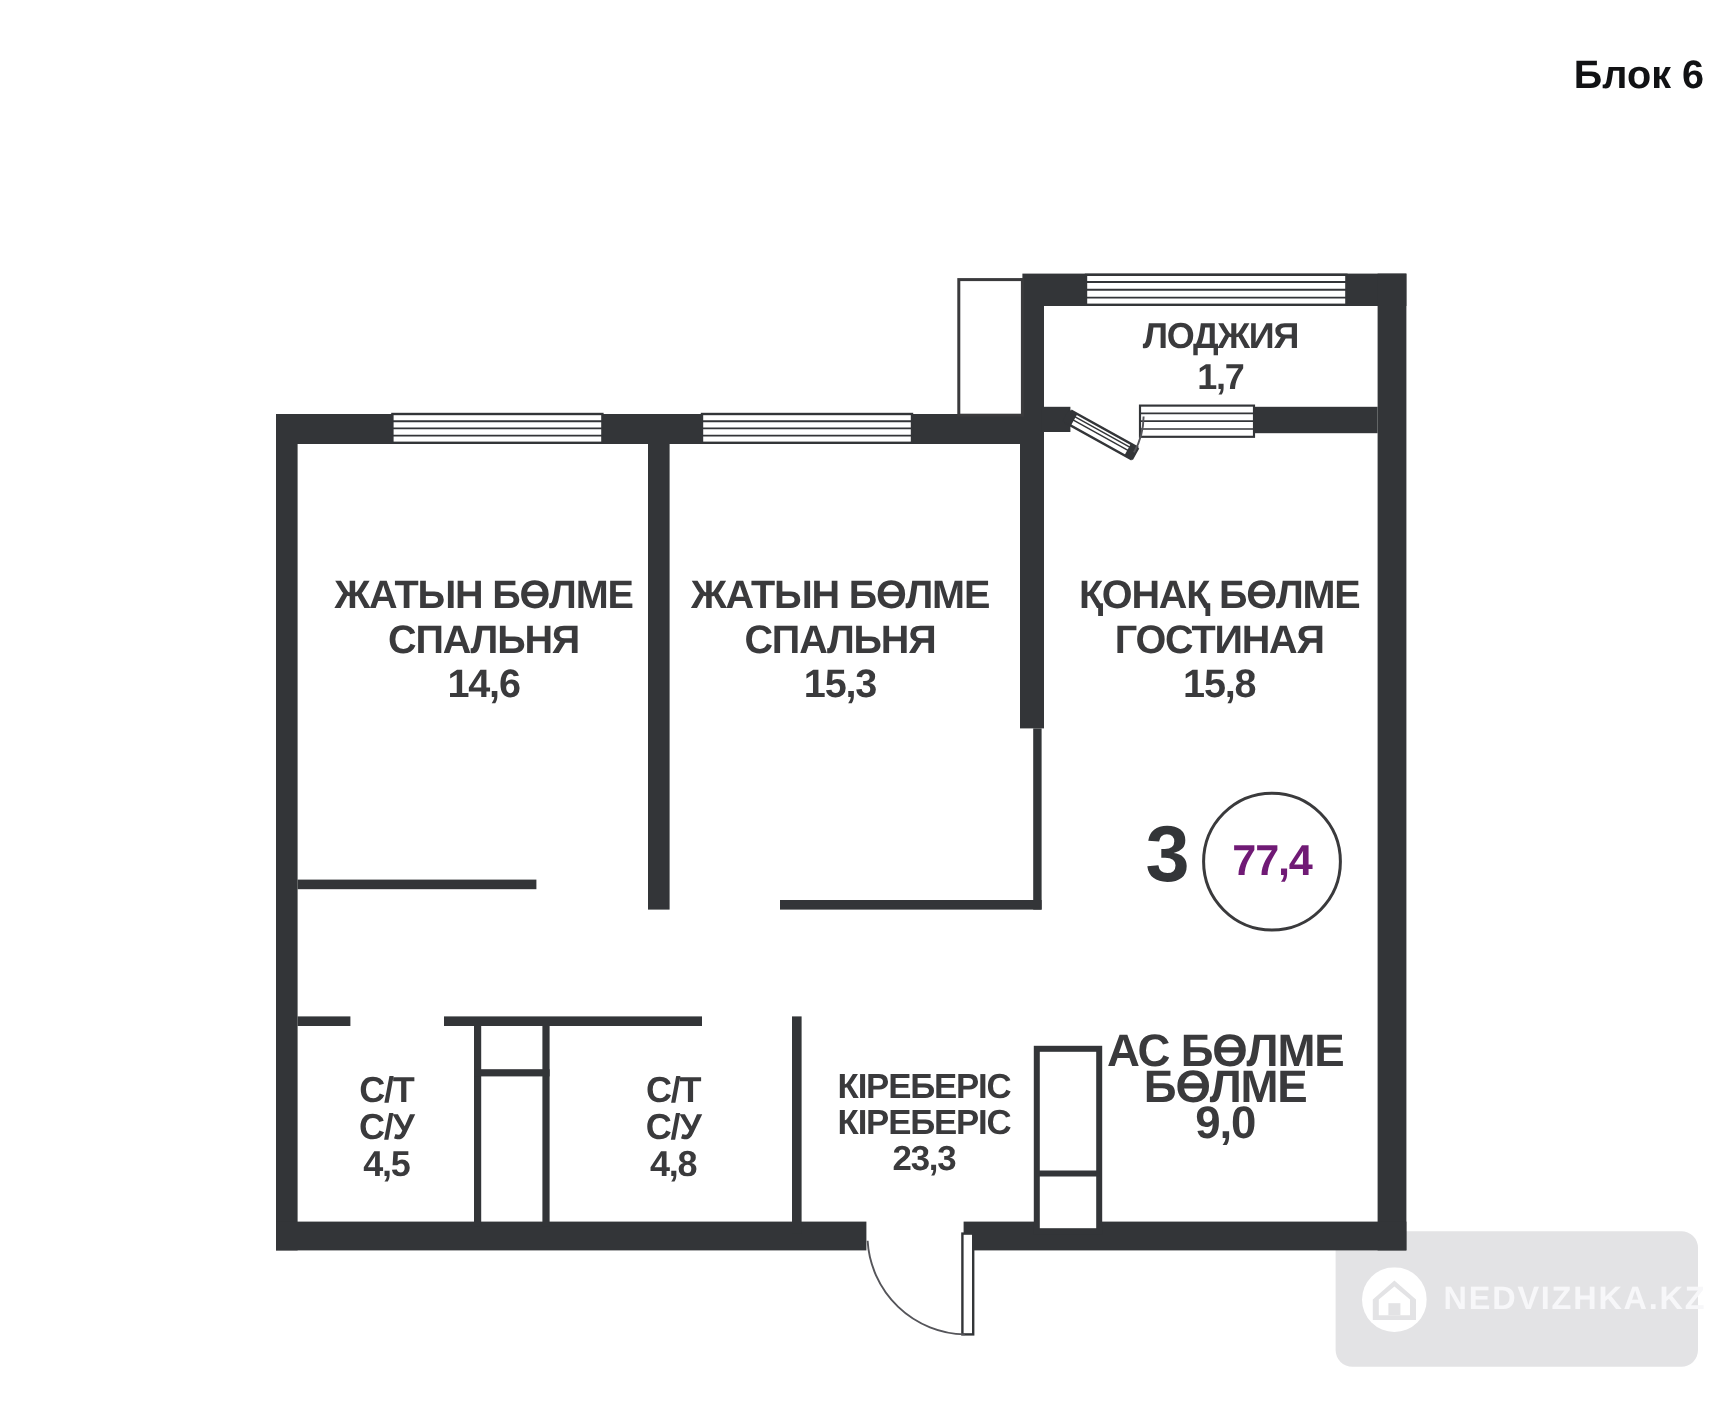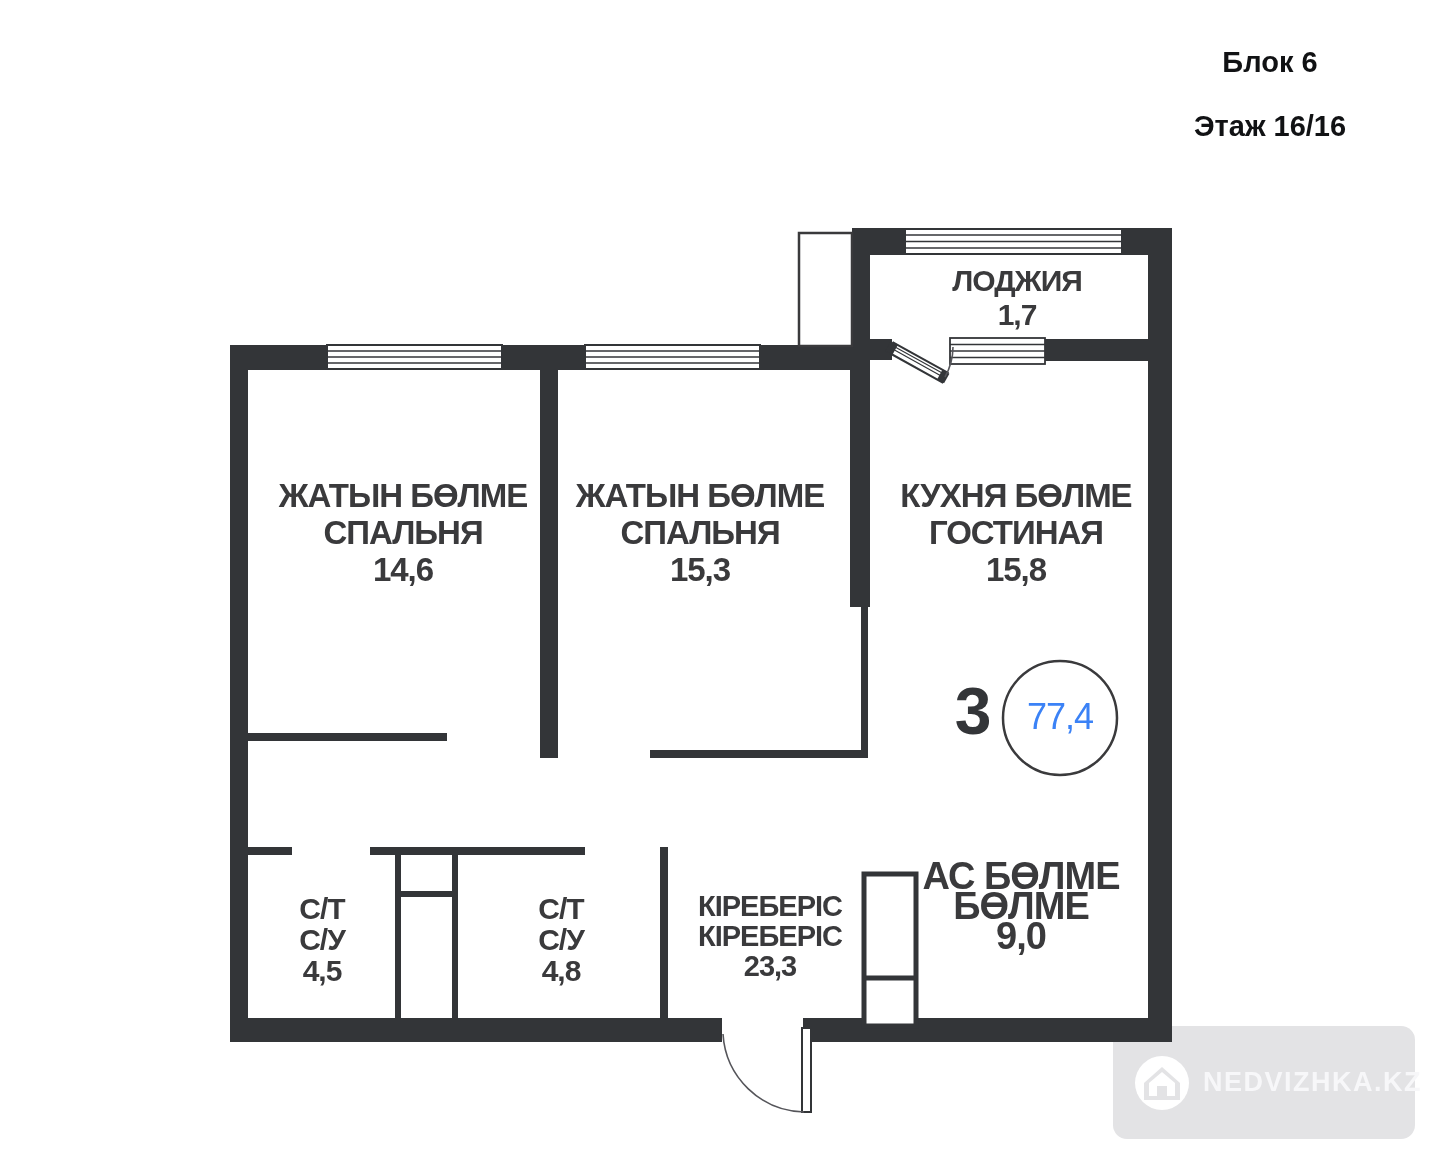--- a/index.html
+++ b/index.html
@@ -1,52 +1,51 @@
 <!DOCTYPE html>
 <html><head>
 <meta charset="utf-8">
 <style>
   html,body{margin:0;padding:0;background:#ffffff;}
   .stage{position:relative;width:1440px;height:1168px;background:#ffffff;overflow:hidden;
          font-family:"Liberation Sans", sans-serif;}
   .plan-svg{position:absolute;left:0;top:0;width:1440px;height:1168px;}
   
-  .header{position:absolute;left:1120px;top:30px;width:300px;text-align:center;
-          color:#111214;font-weight:bold;font-size:29px;line-height:64px;letter-spacing:0px;}
+  .header{position:absolute;left:1120px;top:30px;width:300px;text-align:right;
+          color:#111214;font-weight:bold;font-size:33px;line-height:64px;letter-spacing:0px;}
   
   .room-label{position:absolute;transform:translateX(-50%);text-align:center;
               color:#3a3a3c;font-weight:bold;white-space:nowrap;letter-spacing:-1px;}
   .room-label .rl:empty{display:none;}
   .lbl-b1{left:403px;top:477px;font-size:33px;line-height:37px;}
   .lbl-b2{left:700px;top:477px;font-size:33px;line-height:37px;}
   .lbl-living{left:1016px;top:477px;font-size:33px;line-height:37px;}
   .lbl-loggia{left:1017px;top:264px;font-size:30px;line-height:34px;}
   .lbl-bath1{left:322px;top:893px;font-size:30px;line-height:31px;}
   .lbl-bath2{left:561px;top:893px;font-size:30px;line-height:31px;}
   .lbl-hall{left:770px;top:891px;font-size:29px;line-height:30px;}
   .lbl-kitchen{left:1021px;top:861px;font-size:38px;line-height:30px;}
   
   .apt-number{position:absolute;left:973px;top:714px;transform:translate(-50%,-54%);
               color:#333538;font-weight:bold;font-size:66px;}
   .apt-area{position:absolute;left:1060px;top:718px;transform:translate(-50%,-52%);
-            color:#3b82f6;font-weight:normal;font-size:36px;letter-spacing:-1px;}
+            color:#701a75;font-weight:bold;font-size:36px;letter-spacing:-1px;}
   
   .watermark{position:absolute;left:1113px;top:1026px;width:302px;height:113px;
              background:#e3e3e5;border-radius:14px;display:flex;align-items:center;}
   .wm-icon{width:54px;height:54px;margin-left:22px;flex:0 0 auto;}
   .wm-text{color:#f7f7f9;font-weight:bold;font-size:27px;letter-spacing:1.5px;margin-left:14px;}
 </style>
 </head>
 <body>
 
 <div class="stage">
 
   <div class="header">
     <div>Блок 6</div>
-    <div>Этаж 16/16</div>
   </div>
 
   <div class="watermark">
     <svg class="wm-icon" viewBox="0 0 54 54">
       <circle cx="27" cy="27" r="27" fill="#ffffff"></circle>
       <path d="M27 11 L45 27 V44 H9 V27 Z" fill="#e3e3e5"></path>
       <path d="M27 16 L40 27 V40 H14 V27 Z" fill="#ffffff"></path>
       <rect x="22" y="30" width="10" height="10" fill="#e3e3e5"></rect>
     </svg>
     <span class="wm-text">NEDVIZHKA.KZ</span>
@@ -138,21 +137,21 @@
     <div class="rl">ЖАТЫН БӨЛМЕ</div>
     <div class="rl">СПАЛЬНЯ</div>
     <div class="rl">14,6</div>
   </div>
   <div class="room-label lbl-b2">
     <div class="rl">ЖАТЫН БӨЛМЕ</div>
     <div class="rl">СПАЛЬНЯ</div>
     <div class="rl">15,3</div>
   </div>
   <div class="room-label lbl-living">
-    <div class="rl">КУХНЯ БӨЛМЕ</div>
+    <div class="rl">ҚОНАҚ БӨЛМЕ</div>
     <div class="rl">ГОСТИНАЯ</div>
     <div class="rl">15,8</div>
   </div>
   <div class="room-label lbl-loggia">
     <div class="rl">ЛОДЖИЯ</div>
 
     <div class="rl">1,7</div>
   </div>
   <div class="room-label lbl-bath1">
     <div class="rl">С/Т</div>

